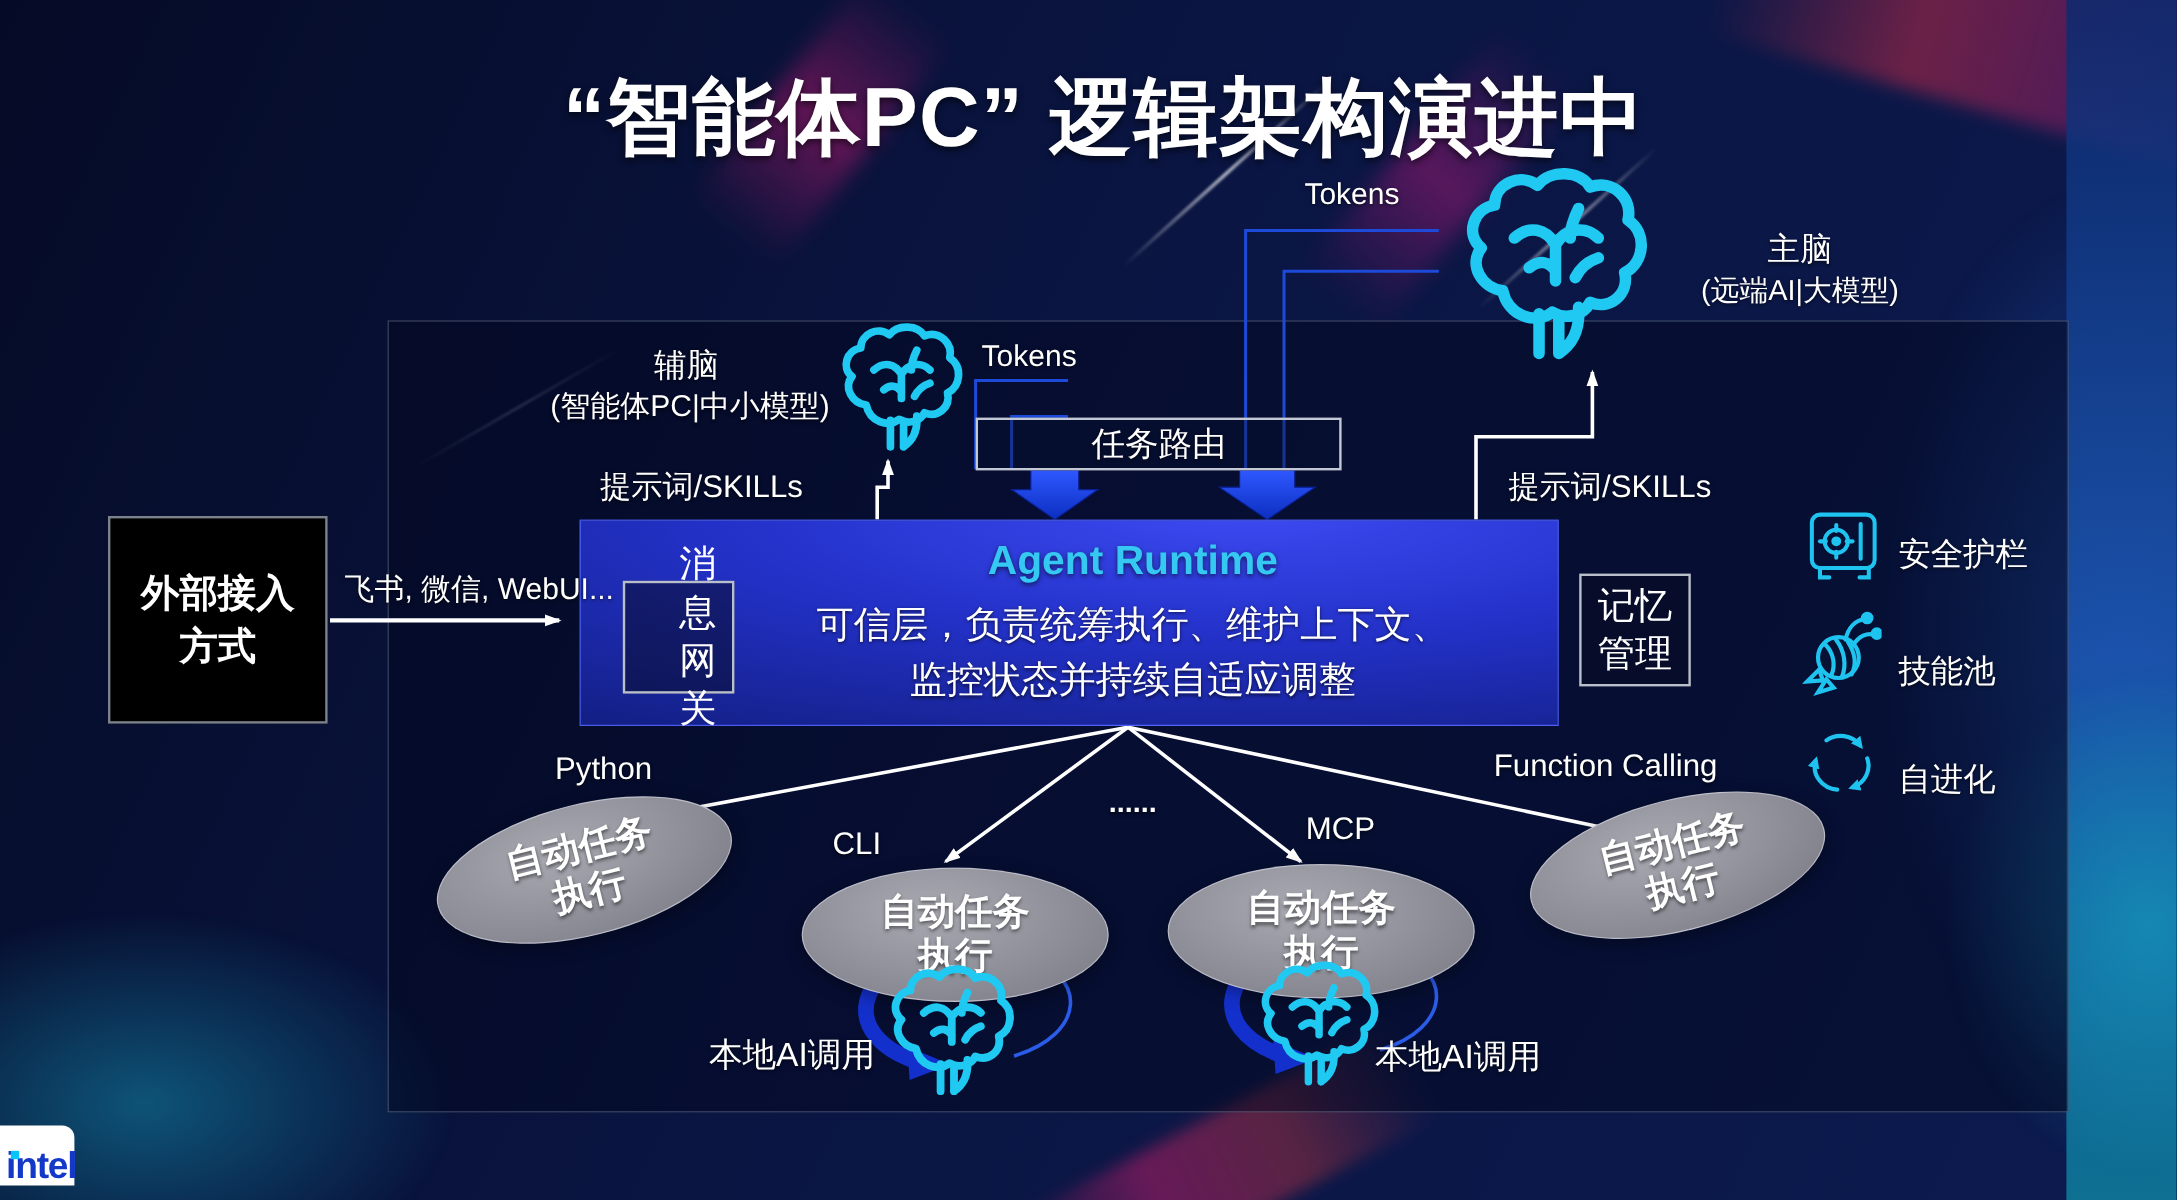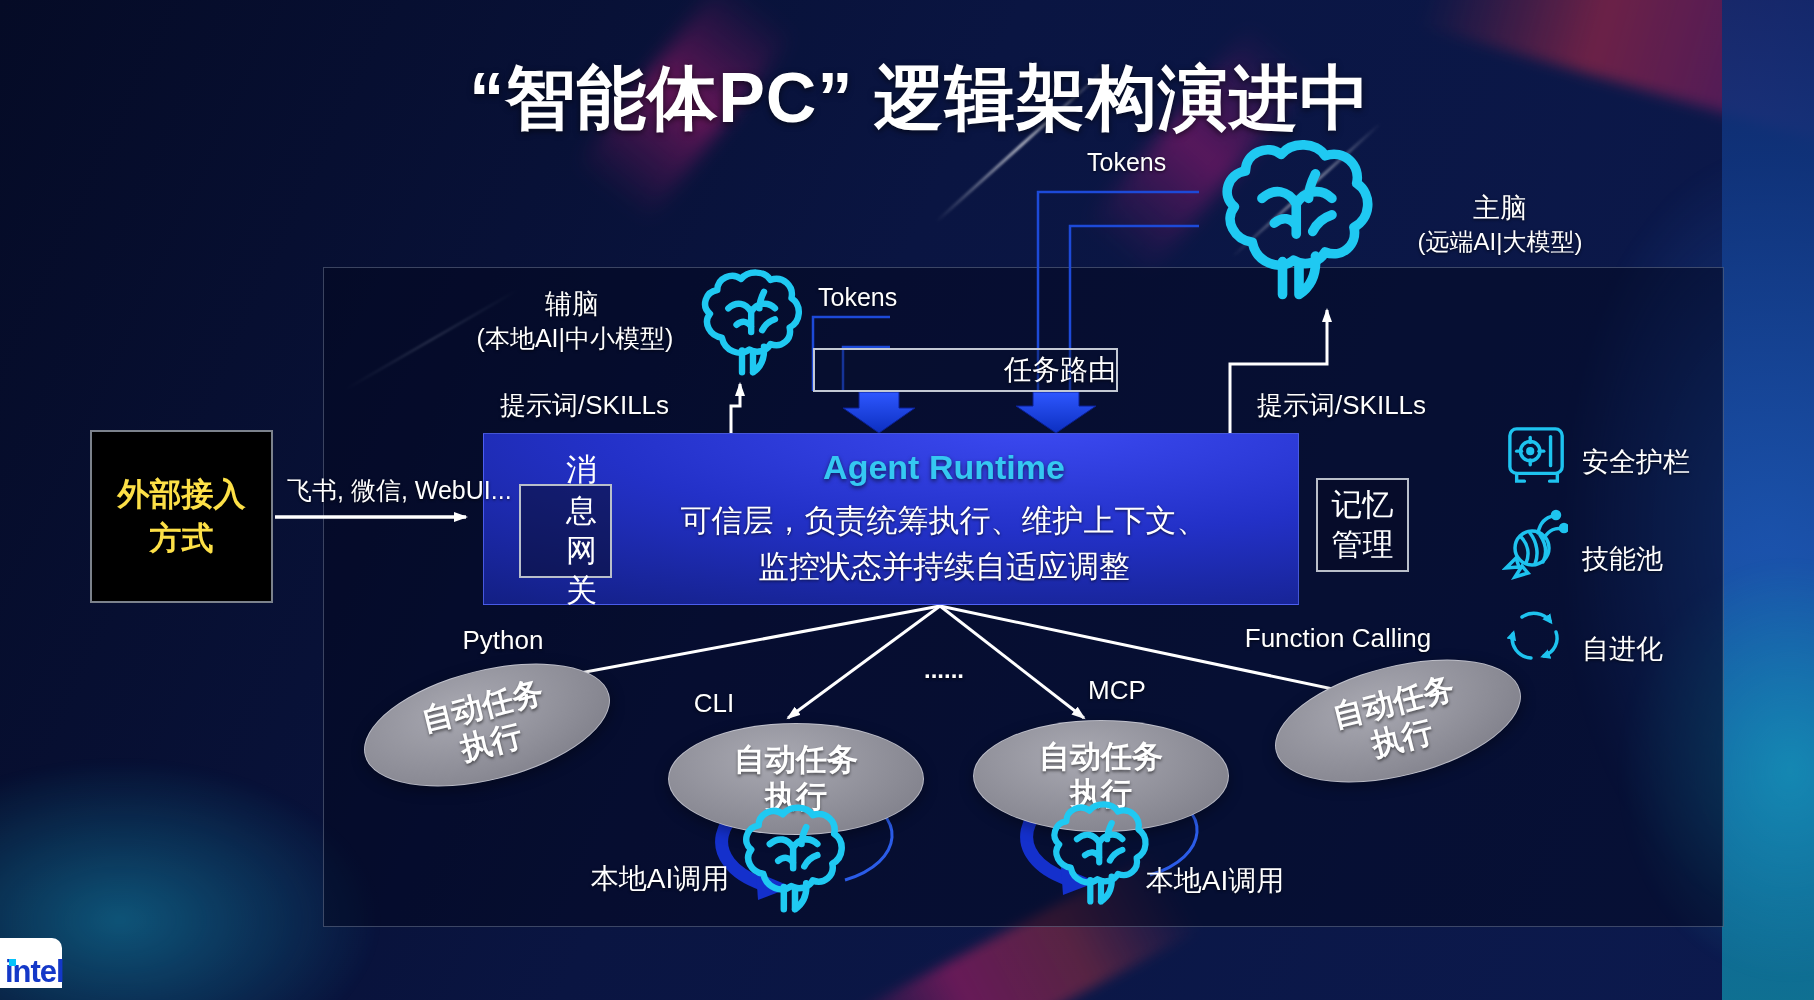--- a/index.html
+++ b/index.html
@@ -119,44 +119,44 @@
   <div class="abs ctr title" style="left:920px;top:52px;">“智能体PC” 逻辑架构演进中</div>
 
   <div class="abs lbl" style="left:1087px;top:148px;font-size:25px;">Tokens</div>
   <svg class="abs" style="left:1213px;top:138px;color:#1fc9f2;" width="172" height="162">
       <use href="#brain-icon"></use>
     </svg>
   <div class="abs ctr lbl" style="left:1500px;top:190px;font-size:27px;">主脑</div>
   <div class="abs ctr lbl" style="left:1500px;top:226px;font-size:24px;">(远端AI|大模型)</div>
 
   <div class="abs ctr lbl" style="left:572px;top:286px;font-size:27px;">辅脑</div>
-  <div class="abs ctr lbl" style="left:575px;top:322px;font-size:25px;">(本地AI|中小模型)</div>
+  <div class="abs ctr lbl" style="left:575px;top:322px;font-size:25px;">(智能体PC|中小模型)</div>
   <svg class="abs" style="left:697px;top:268px;color:#1fc9f2;" width="112" height="108">
       <use href="#brain-icon"></use>
     </svg>
   <div class="abs lbl" style="left:818px;top:283px;font-size:25px;">Tokens</div>
   <div class="abs lbl" style="left:500px;top:388px;font-size:26px;">提示词/SKILLs</div>
   <div class="abs lbl" style="left:1257px;top:388px;font-size:26px;">提示词/SKILLs</div>
 
-  <div class="abs wirebox" style="left:813px;top:348px;width:305px;height:44px;display:flex;align-items:center;justify-content:flex-end;">
+  <div class="abs wirebox" style="left:813px;top:348px;width:305px;height:44px;display:flex;align-items:center;justify-content:center;">
     <span class="lbl" style="font-size:28px;">任务路由</span>
   </div>
 
   <div class="runtime">
     <div class="abs ctr" style="left:460px;top:14px;font-size:34px;font-weight:800;color:#35c8f2;text-shadow:0 2px 4px rgba(0,0,0,.6);">Agent Runtime</div>
     <div class="abs ctr lbl" style="left:460px;top:112px;font-size:31px;">监控状态并持续自适应调整</div>
     <div class="abs ctr lbl" style="left:460px;top:66px;font-size:31px;">可信层，负责统筹执行、维护上下文、</div>
   </div>
   <div class="smallbox" style="left:519px;top:484px;width:93px;height:94px;padding-left:32px;">消息
 网关</div>
   <div class="smallbox" style="left:1268px;top:478px;width:93px;height:94px;margin-left:48px;">记忆
 管理</div>
 
   <div class="extbox">
-    <div style="font-size:32px;font-weight:800;color:#fde047;line-height:1.35;">
+    <div style="font-size:32px;font-weight:800;color:#ffffff;line-height:1.35;">
       <div>外部接入</div>
       <div>方式</div>
     </div>
   </div>
   <div class="abs lbl" style="left:287px;top:474px;font-size:25px;">飞书, 微信, WebUI...</div>
 
   <div class="abs ctr lbl" style="left:503px;top:625px;font-size:26px;">Python</div>
   <div class="abs ctr lbl" style="left:714px;top:688px;font-size:26px;">CLI</div>
   <div class="abs ctr lbl" style="left:944px;top:656px;font-size:24px;font-weight:700;">......</div>
   <div class="abs ctr lbl" style="left:1117px;top:675px;font-size:26px;">MCP</div>

